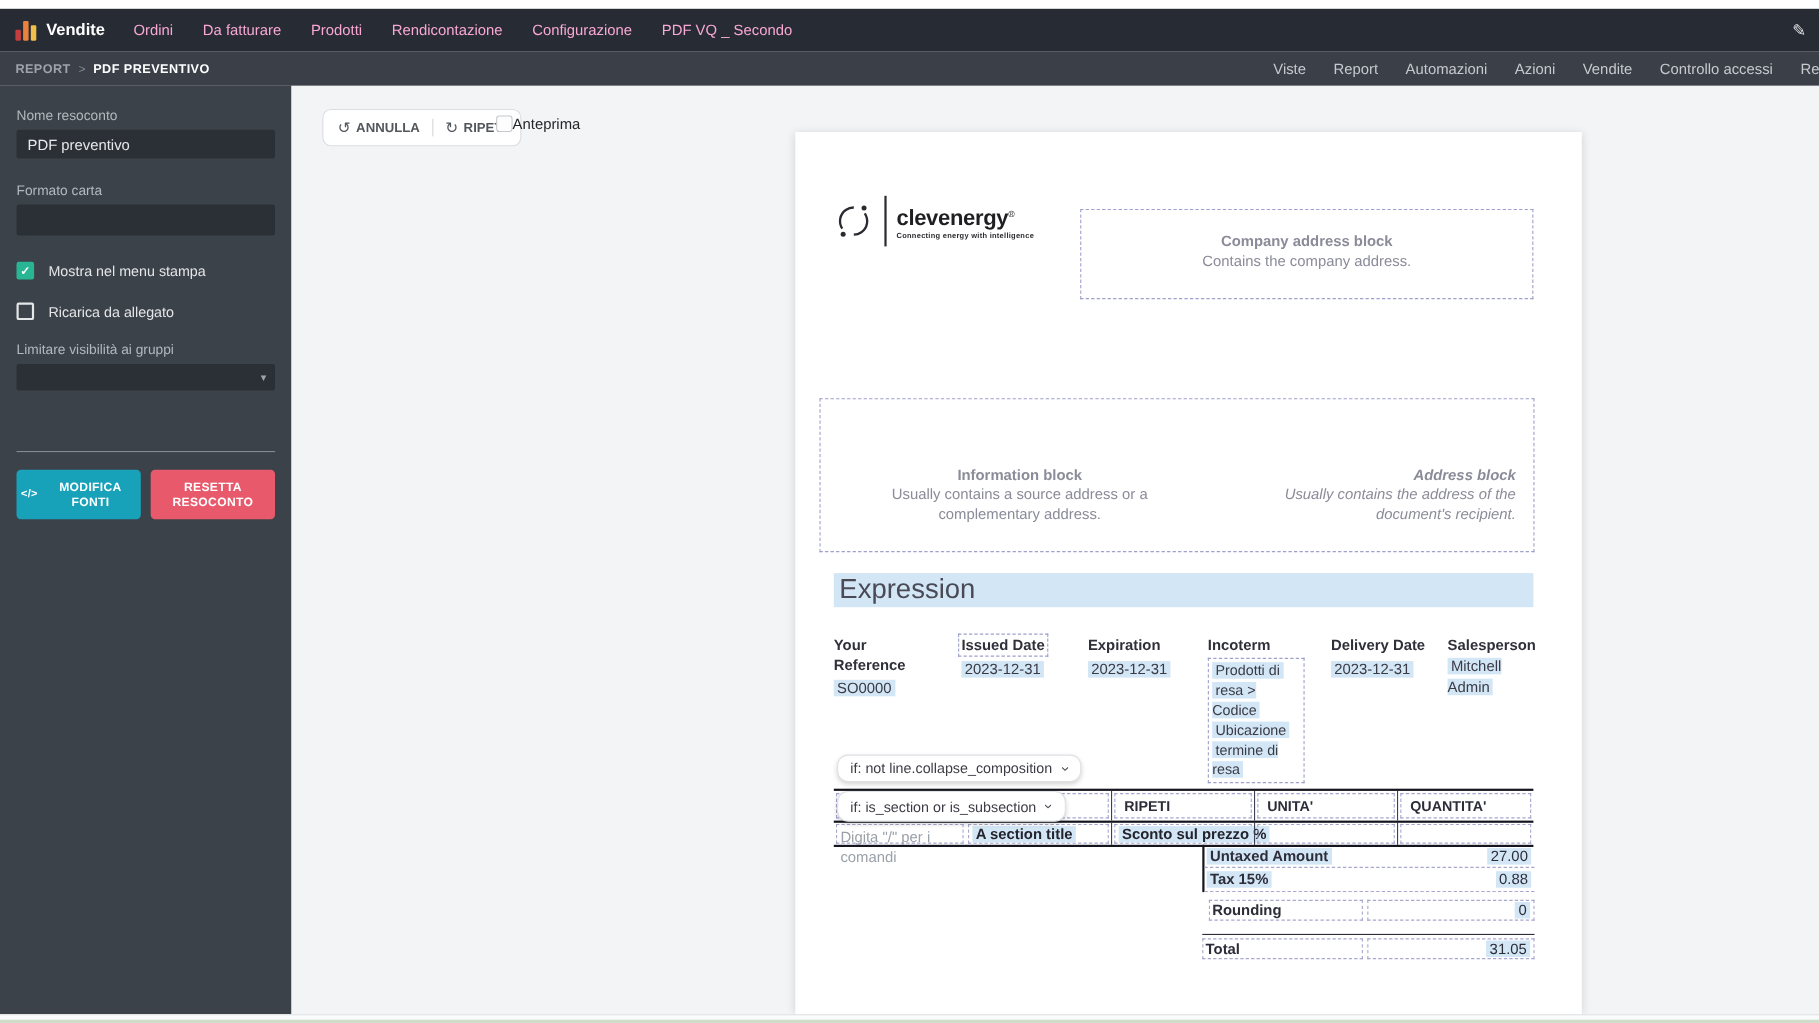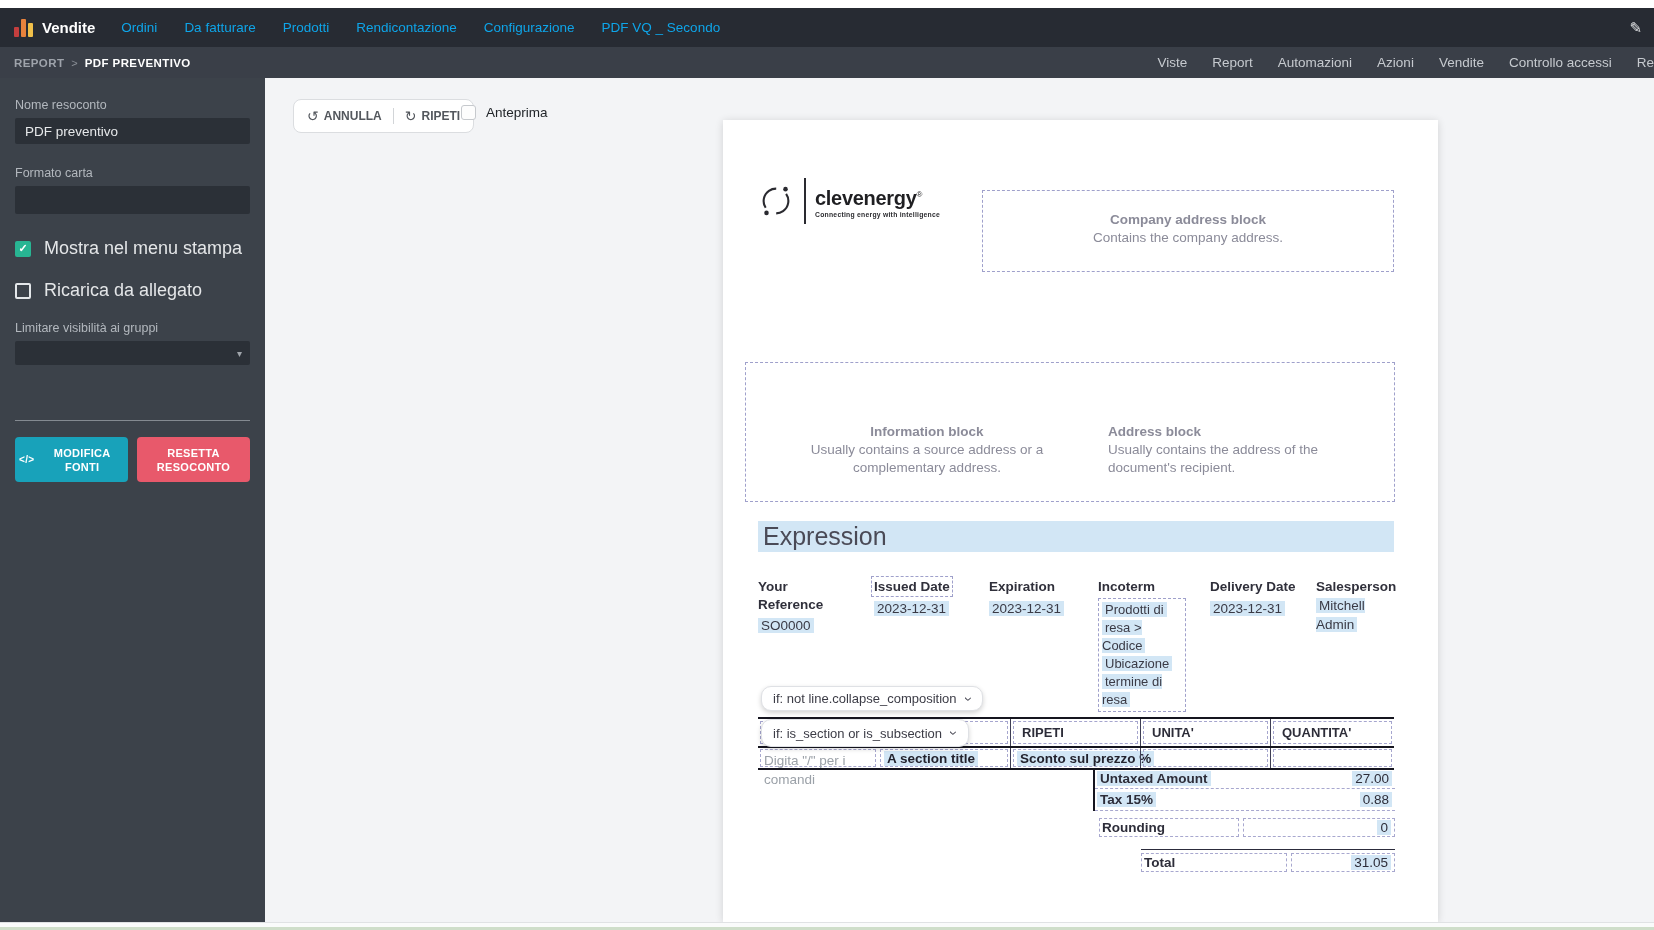--- a/index.html
+++ b/index.html
@@ -9,75 +9,75 @@
   
   #top-strip { position:absolute; left:0; top:0; width:1654px; height:8px; background:#ffffff; }
   #navbar { position:absolute; left:0; top:8px; width:1654px; height:39px; background:#272b33; display:flex; align-items:center; padding:0 14px; }
   .app-logo { width:19px; height:18px; display:flex; align-items:flex-end; gap:2px; margin-right:9px; }
   .app-logo i { display:block; border-radius:1px; }
   .bar1 { width:5px; height:10px; background:#c43e3e; }
   .bar2 { width:5px; height:18px; background:#e8823c; }
   .bar3 { width:5px; height:14px; background:#f0c04a; }
   .app-name { color:#ffffff; font-weight:700; font-size:15px; margin-right:26px; }
   .nav-items { display:flex; gap:27px; }
-  .nav-item { color:#0ea5e9; font-size:13.5px; cursor:pointer; white-space:nowrap; }
+  .nav-item { color:#f9a8d4; font-size:13.5px; cursor:pointer; white-space:nowrap; }
   .nav-edit { margin-left:auto; color:#e3e5e7; font-size:15px; margin-right:-2px; }
 
   #subnav { position:absolute; left:0; top:47px; width:1654px; height:31px; background:#3a3f48; display:flex; align-items:center; padding:0 0 0 14px; overflow:hidden; }
   .crumb-root { color:#9ea3ab; font-size:11.5px; font-weight:700; letter-spacing:.4px; }
   .crumb-sep { color:#8a8f96; font-size:11px; margin:0 7px; }
   .crumb-cur { color:#ffffff; font-size:11.5px; font-weight:700; letter-spacing:.4px; }
   .subnav-tabs { margin-left:auto; display:flex; gap:25px; align-items:center; padding-right:0; }
   .subnav-tab { color:#c6cacf; font-size:13.5px; white-space:nowrap; cursor:pointer; }
 
   
   #sidebar { position:absolute; left:0; top:78px; width:265px; height:844px; background:#3c424a; }
   .sb-label { color:#b3b8be; font-size:12.5px; margin:0 15px 6px; }
   .sb-input { margin:0 15px; background:#2b3037; border-radius:2px; color:#e6e8ea; font-size:13.5px; padding:0 10px; display:flex; align-items:center; }
   .sb-check-row { display:flex; align-items:center; gap:13px; margin:0 15px; }
   .cb { width:16px; height:16px; border-radius:2px; display:flex; align-items:center; justify-content:center; flex:none; }
   .cb-on { background:#28b593; color:#fff; font-size:11px; font-weight:700; }
   .cb-off { background:transparent; border:2px solid #e4e7ea; }
-  .sb-check-label { color:#e4e6e8; font-size:18px; }
+  .sb-check-label { color:#e4e6e8; font-size:13px; }
   .sb-select { margin:0 15px; background:#2b3037; border-radius:2px; height:24px; display:flex; align-items:center; justify-content:flex-end; padding:0 8px; color:#9fa4aa; font-size:10px; }
   .sb-divider { border-top:1px solid #848a91; margin:55px 15px 0; }
   .sb-buttons { display:flex; gap:9px; margin:16px 15px 0; }
   .sb-btn { flex:1; height:45px; border-radius:4px; color:#fff; font-weight:700; font-size:11px; letter-spacing:.3px; display:flex; align-items:center; justify-content:center; text-align:center; gap:6px; cursor:pointer; line-height:14px; padding:2px 4px; }
   .btn-teal { background:#18a2ba; }
   .btn-red  { background:#e8596b; }
   .code-ic { font-size:10px; font-weight:700; }
 
   
   #main { position:absolute; left:265px; top:78px; width:1389px; height:844px; background:#f3f4f6; }
   #undo-group { position:absolute; left:28px; top:21px; height:34px; background:#fff; border:1px solid #dbdde0; border-radius:8px; display:flex; align-items:center; padding:0 13px; gap:11px; }
   .tool-btn { display:flex; align-items:center; gap:5px; color:#53575d; font-weight:700; font-size:12px; cursor:pointer; }
   .tool-ic { font-size:14px; font-weight:400; }
   .tool-sep { width:1px; height:16px; background:#d2d5d8; }
-  #preview-check { position:absolute; left:196px; top:27px; display:flex; align-items:center; gap:10px; }
+  #preview-check { position:absolute; left:186px; top:27px; display:flex; align-items:center; }
   .cb-light { width:15px; height:15px; border:1px solid #c6c9cd; border-radius:3px; background:#fdfdfd; }
   .preview-label { color:#212529; font-size:13.5px; }
 
   
   #document { position:absolute; left:458px; top:42px; width:715px; height:802px; background:#ffffff; box-shadow:0 1px 8px rgba(0,0,0,.14); }
   .dashed { border:1px dashed #9fa0cb; }
   .hl { background:#d2e6f5; padding:0 3px; }
 
   #doc-logo { position:absolute; left:34px; top:58px; display:flex; align-items:center; gap:9px; }
   .logo-bar { width:2px; height:46px; background:#2a2a30; }
   .logo-txt { display:flex; flex-direction:column;justify-content:flex-end; }
   .brand { font-size:20px; font-weight:800; color:#1f1f22; letter-spacing:-.3px; line-height:22px; }
   .brand sup { font-size:8px; font-weight:400; }
   .tagline { font-size:6.8px; font-weight:700; color:#2c2c30; letter-spacing:.25px; margin-top:2px; }
 
   .blk-title { font-weight:700; font-size:13.5px; color:#8b8b99; line-height:18px; }
   .blk-sub { font-size:13.5px; color:#8b8b99; line-height:18px; }
   #company-block { position:absolute; left:259px; top:70px; width:412px; height:82px; text-align:center; padding-top:20px; }
   #info-address-block { position:absolute; left:22px; top:242px; width:650px; height:140px; }
   #info-block { position:absolute; left:38px; top:60px; width:286px; text-align:center; }
-  #address-block { position:absolute; left:362px; top:60px; width:270px; text-align:left; }
+  #address-block { position:absolute; left:362px; top:60px; width:270px; text-align:right;font-style:italic; }
 
   #doc-heading { position:absolute; left:35px; top:401px; width:636px; height:31px; background:#d2e6f5; color:#4a4a56; font-size:25px; line-height:31px; padding-left:5px; }
 
   .field-col { position:absolute; top:458px; width:104px; }
   .f-label { font-weight:700; font-size:13.5px; color:#30303b; line-height:18px; }
   .f-value { font-size:13.5px; color:#3a3a45; line-height:19px; }
   .outlined { outline:1px dashed #9fa0cb; outline-offset:2px; }
   .inco-box { border:1px dashed #9fa0cb; padding:2px 3px; width:88px; margin-top:2px; }
   .inco-line { font-size:13px; color:#3a3a45; line-height:18px; }
 
@@ -100,21 +100,21 @@
   #totals { position:absolute; left:370px; top:648px; width:302px; font-size:13.5px; color:#2d2d39; }
   .tot-row { display:flex; align-items:center; }
   .tot-label { width:146px; padding:1px 2px; }
   .tot-value { flex:1; text-align:right; padding:1px 3px; }
   .tot-group { border-left:2px solid #15151f; }
   .tr-line { border-bottom:1px dashed #a8a8cf; }
   .tot-row .lbl-sp { font-weight:600; }
   .box { border:1px dashed #a8a8cf; }
   #tot-round { margin-top:3px; }
   #tot-round .tot-label { margin-left:6px; width:140px; }
-  #tot-total { margin-top:9px; border-top:1.5px solid #2c2c3c;margin-left:48px; }
+  #tot-total { margin-top:9px; border-top:1.5px solid #2c2c3c; }
   #tot-total .lbl-sp { font-weight:700; }
   .vbox { border:1px dashed #a8a8cf; margin-left:4px; }
 
   #footer-strip { position:absolute; left:0; top:922px; width:1654px; height:8px; background:#fafbfb; border-top:1px solid #e0e2e4; border-bottom:3px solid #cfdeca; }
 </style>
 </head>
 <body>
 
 <div id="canvas">
 

